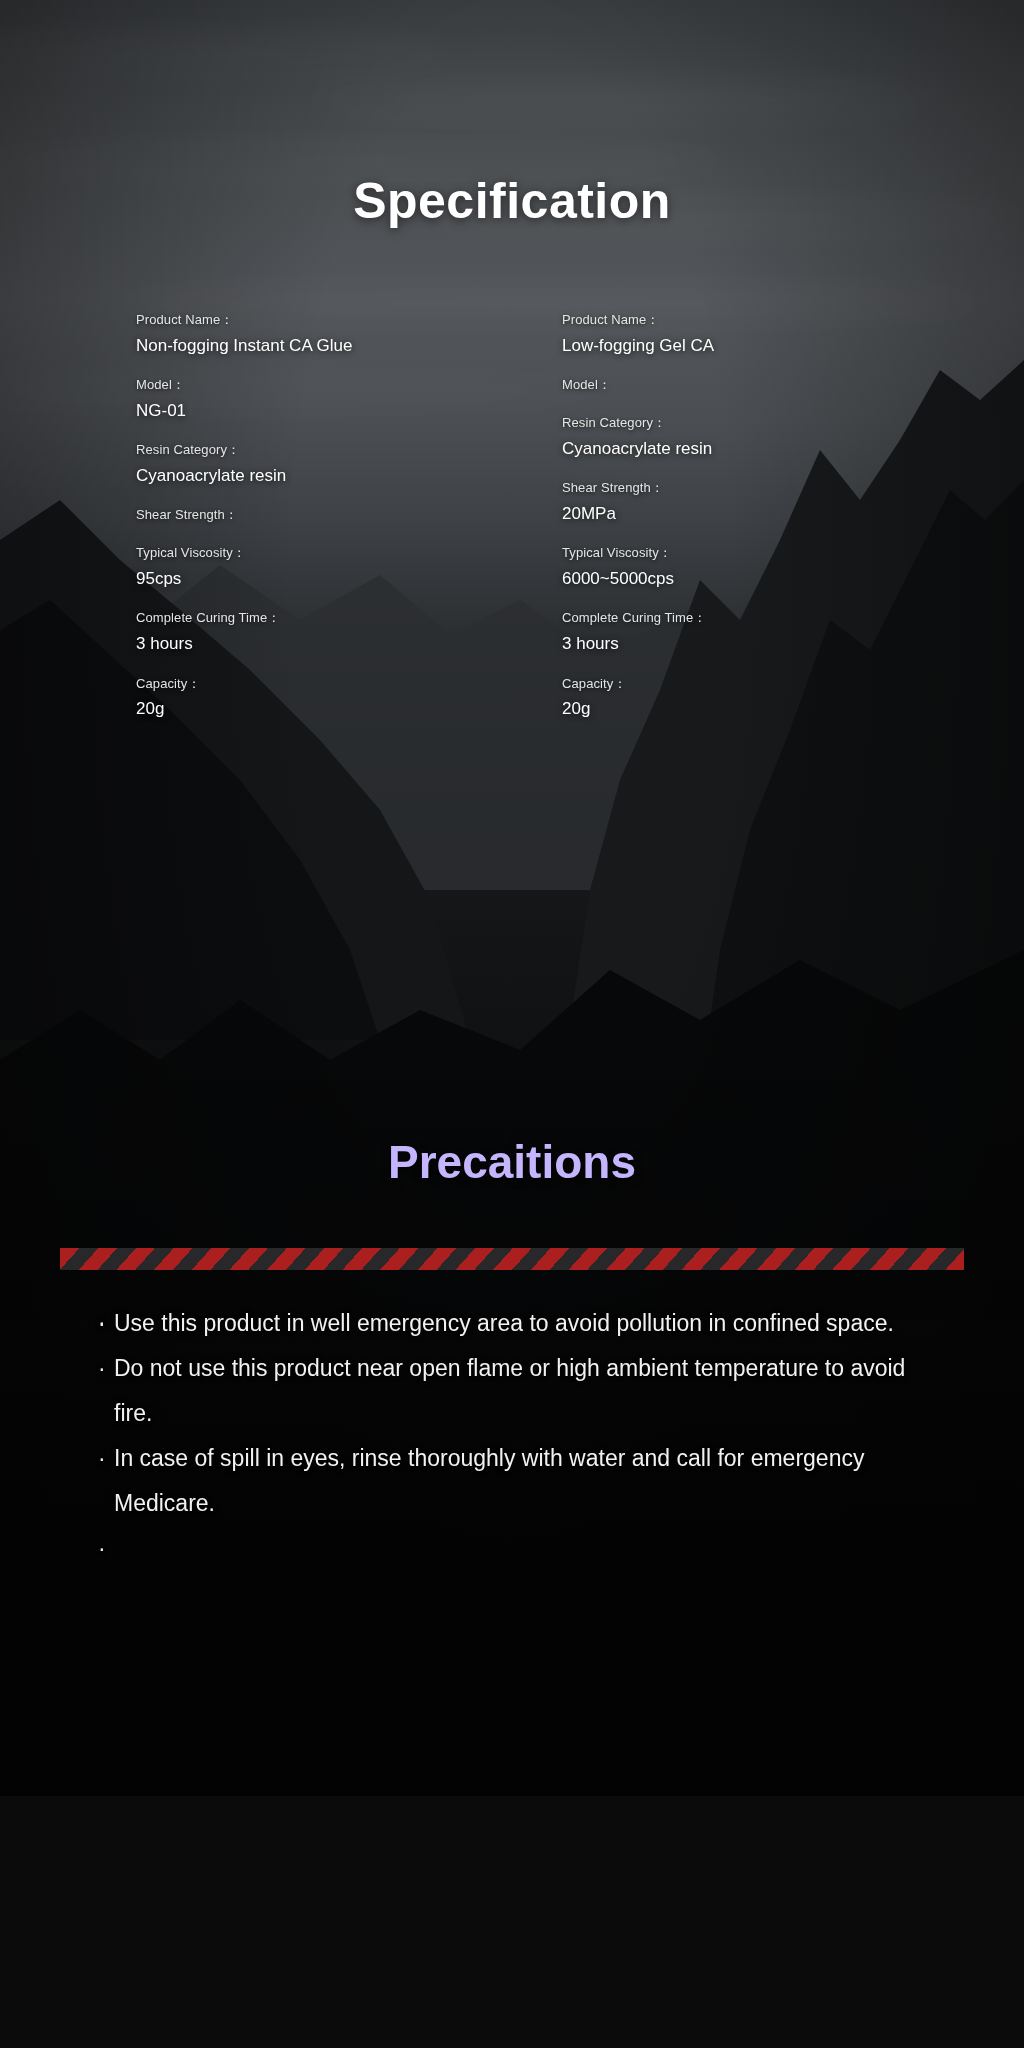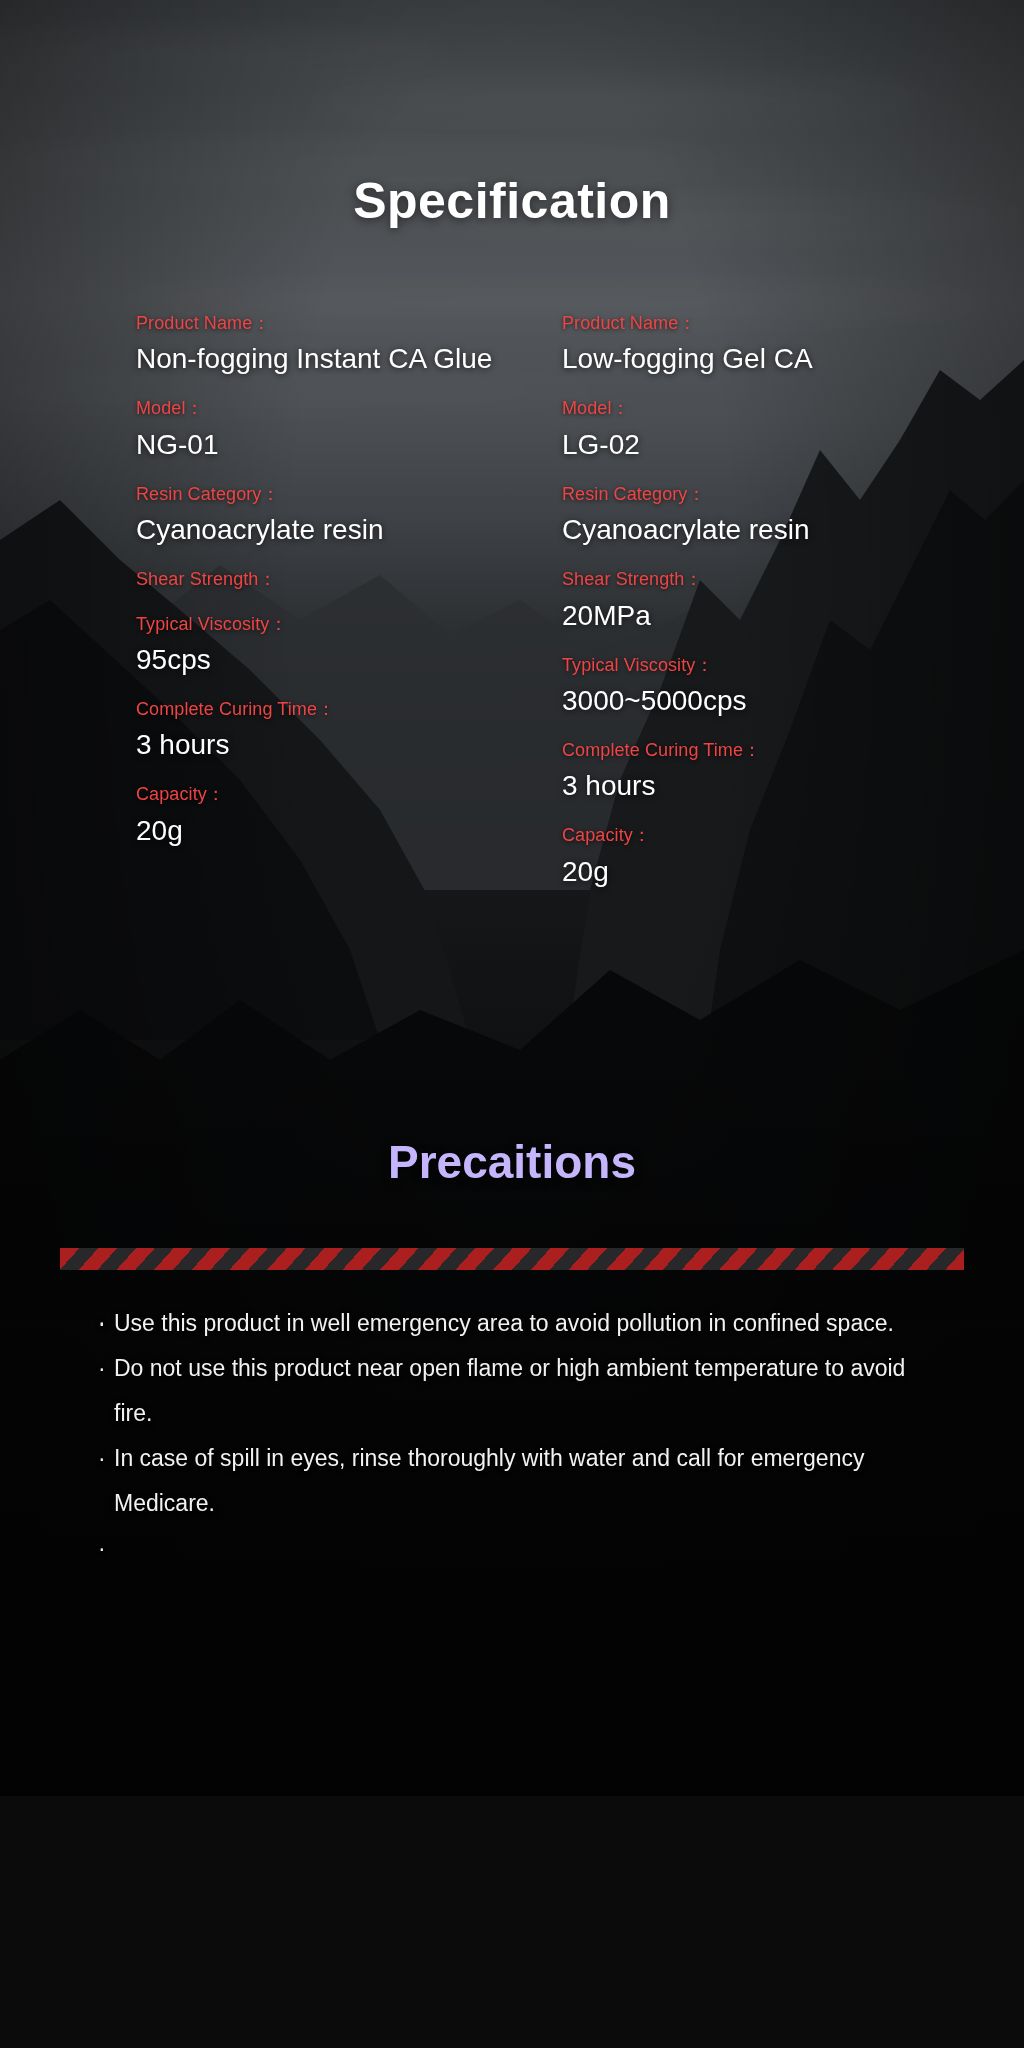--- a/index.html
+++ b/index.html
@@ -97,30 +97,30 @@
     top:312px;
     left:136px;
     width:800px;
     display:flex;
     gap:52px;
   }
   .spec-col { width:374px; }
 
   .spec-row { margin-bottom:21px; }
   .spec-label {
-    font-size:18px;
+    font-size:13px;
     font-weight:400;
-    color:#ef4444;
+    color:#e5e5e5;
     letter-spacing:0.1px;
     line-height:1.3;
     text-shadow:0 1px 4px rgba(0,0,0,0.7);
   }
   .spec-value {
     margin-top:6px;
-    font-size:28px;
+    font-size:17px;
     font-weight:400;
     color:#ffffff;
     line-height:1.25;
     text-shadow:0 1px 6px rgba(0,0,0,0.75);
     white-space:nowrap;
   }
 
   .prec-title {
     position:absolute;
     top:1135px;
@@ -258,33 +258,32 @@
         </div>
       </div>
 
       <div class="spec-col">
         <div class="spec-row">
           <div class="spec-label">Product Name：</div>
           <div class="spec-value">Low-fogging Gel CA</div>
         </div>
         <div class="spec-row">
           <div class="spec-label">Model：</div>
-          <div class="spec-value">LG-02</div>
         </div>
         <div class="spec-row">
           <div class="spec-label">Resin Category：</div>
           <div class="spec-value">Cyanoacrylate resin</div>
         </div>
         <div class="spec-row">
           <div class="spec-label">Shear Strength：</div>
           <div class="spec-value">20MPa</div>
         </div>
         <div class="spec-row">
           <div class="spec-label">Typical Viscosity：</div>
-          <div class="spec-value">3000~5000cps</div>
+          <div class="spec-value">6000~5000cps</div>
         </div>
         <div class="spec-row">
           <div class="spec-label">Complete Curing Time：</div>
           <div class="spec-value">3 hours</div>
         </div>
         <div class="spec-row">
           <div class="spec-label">Capacity：</div>
           <div class="spec-value">20g</div>
         </div>
       </div>

